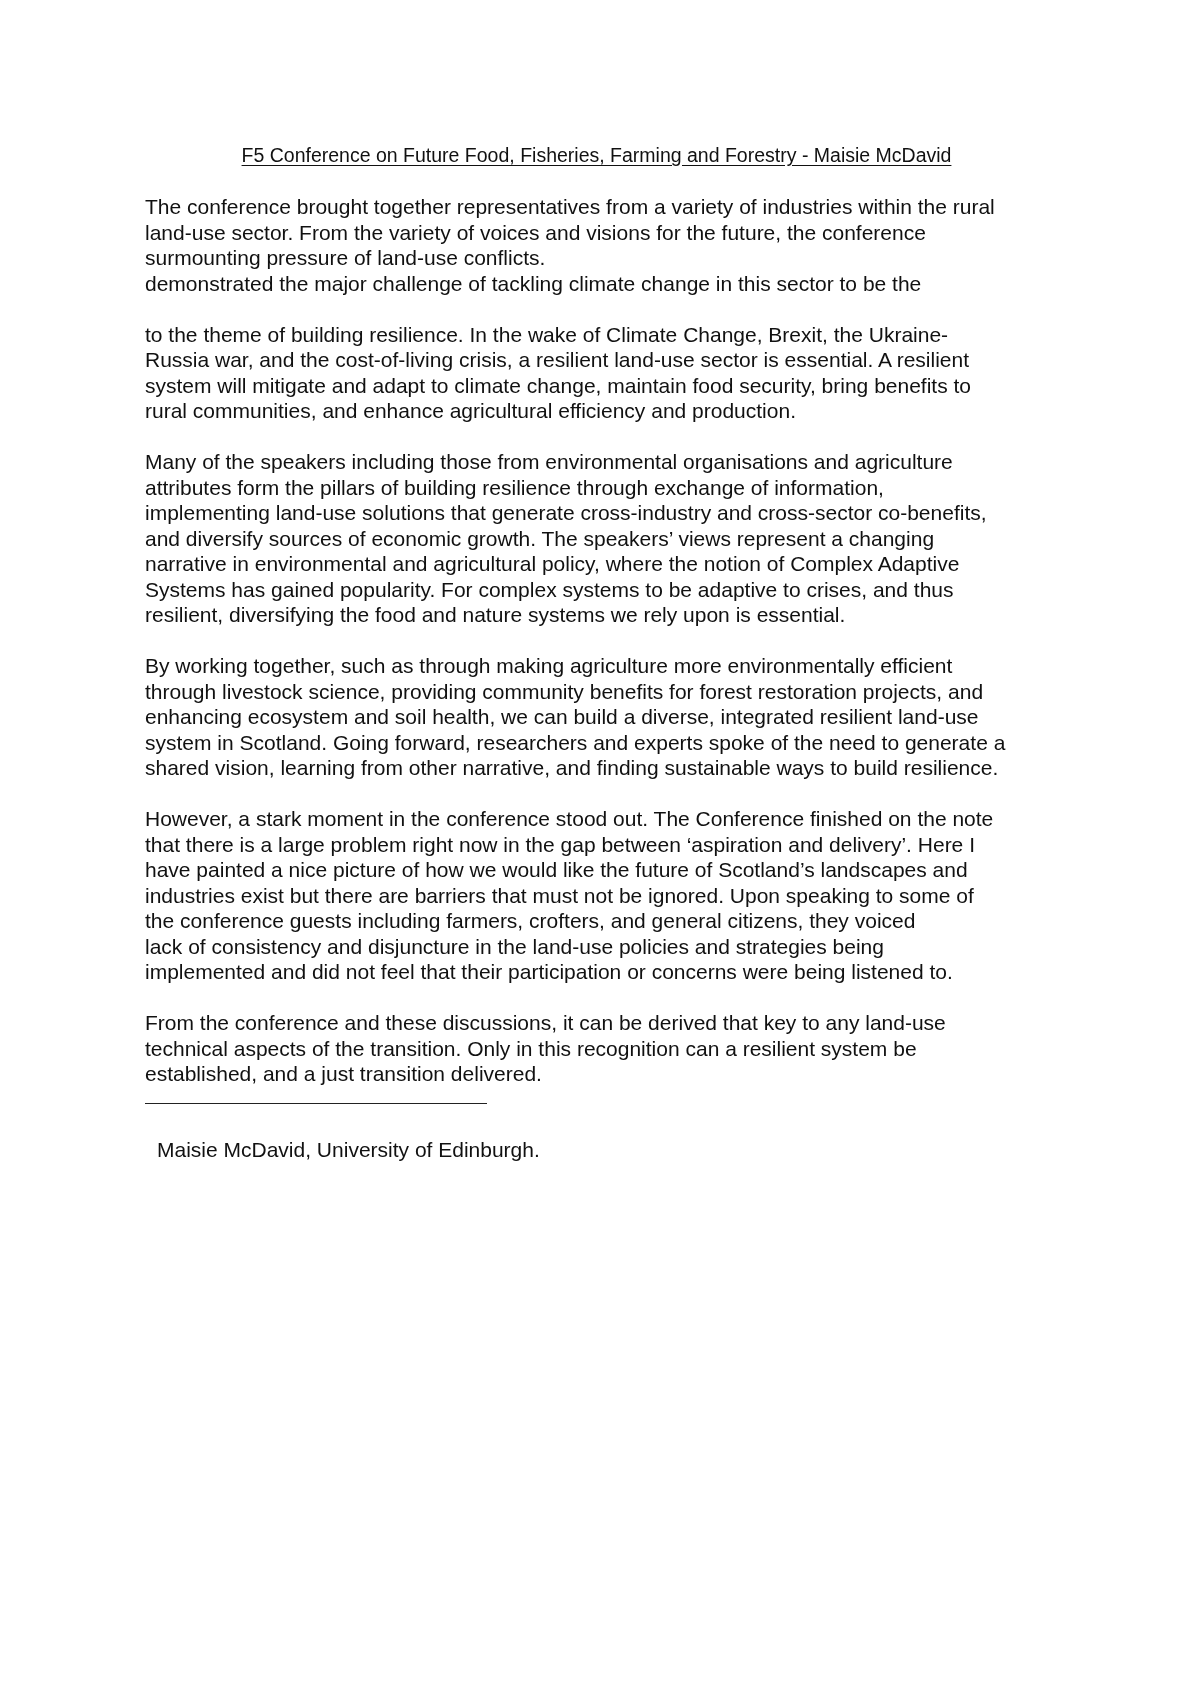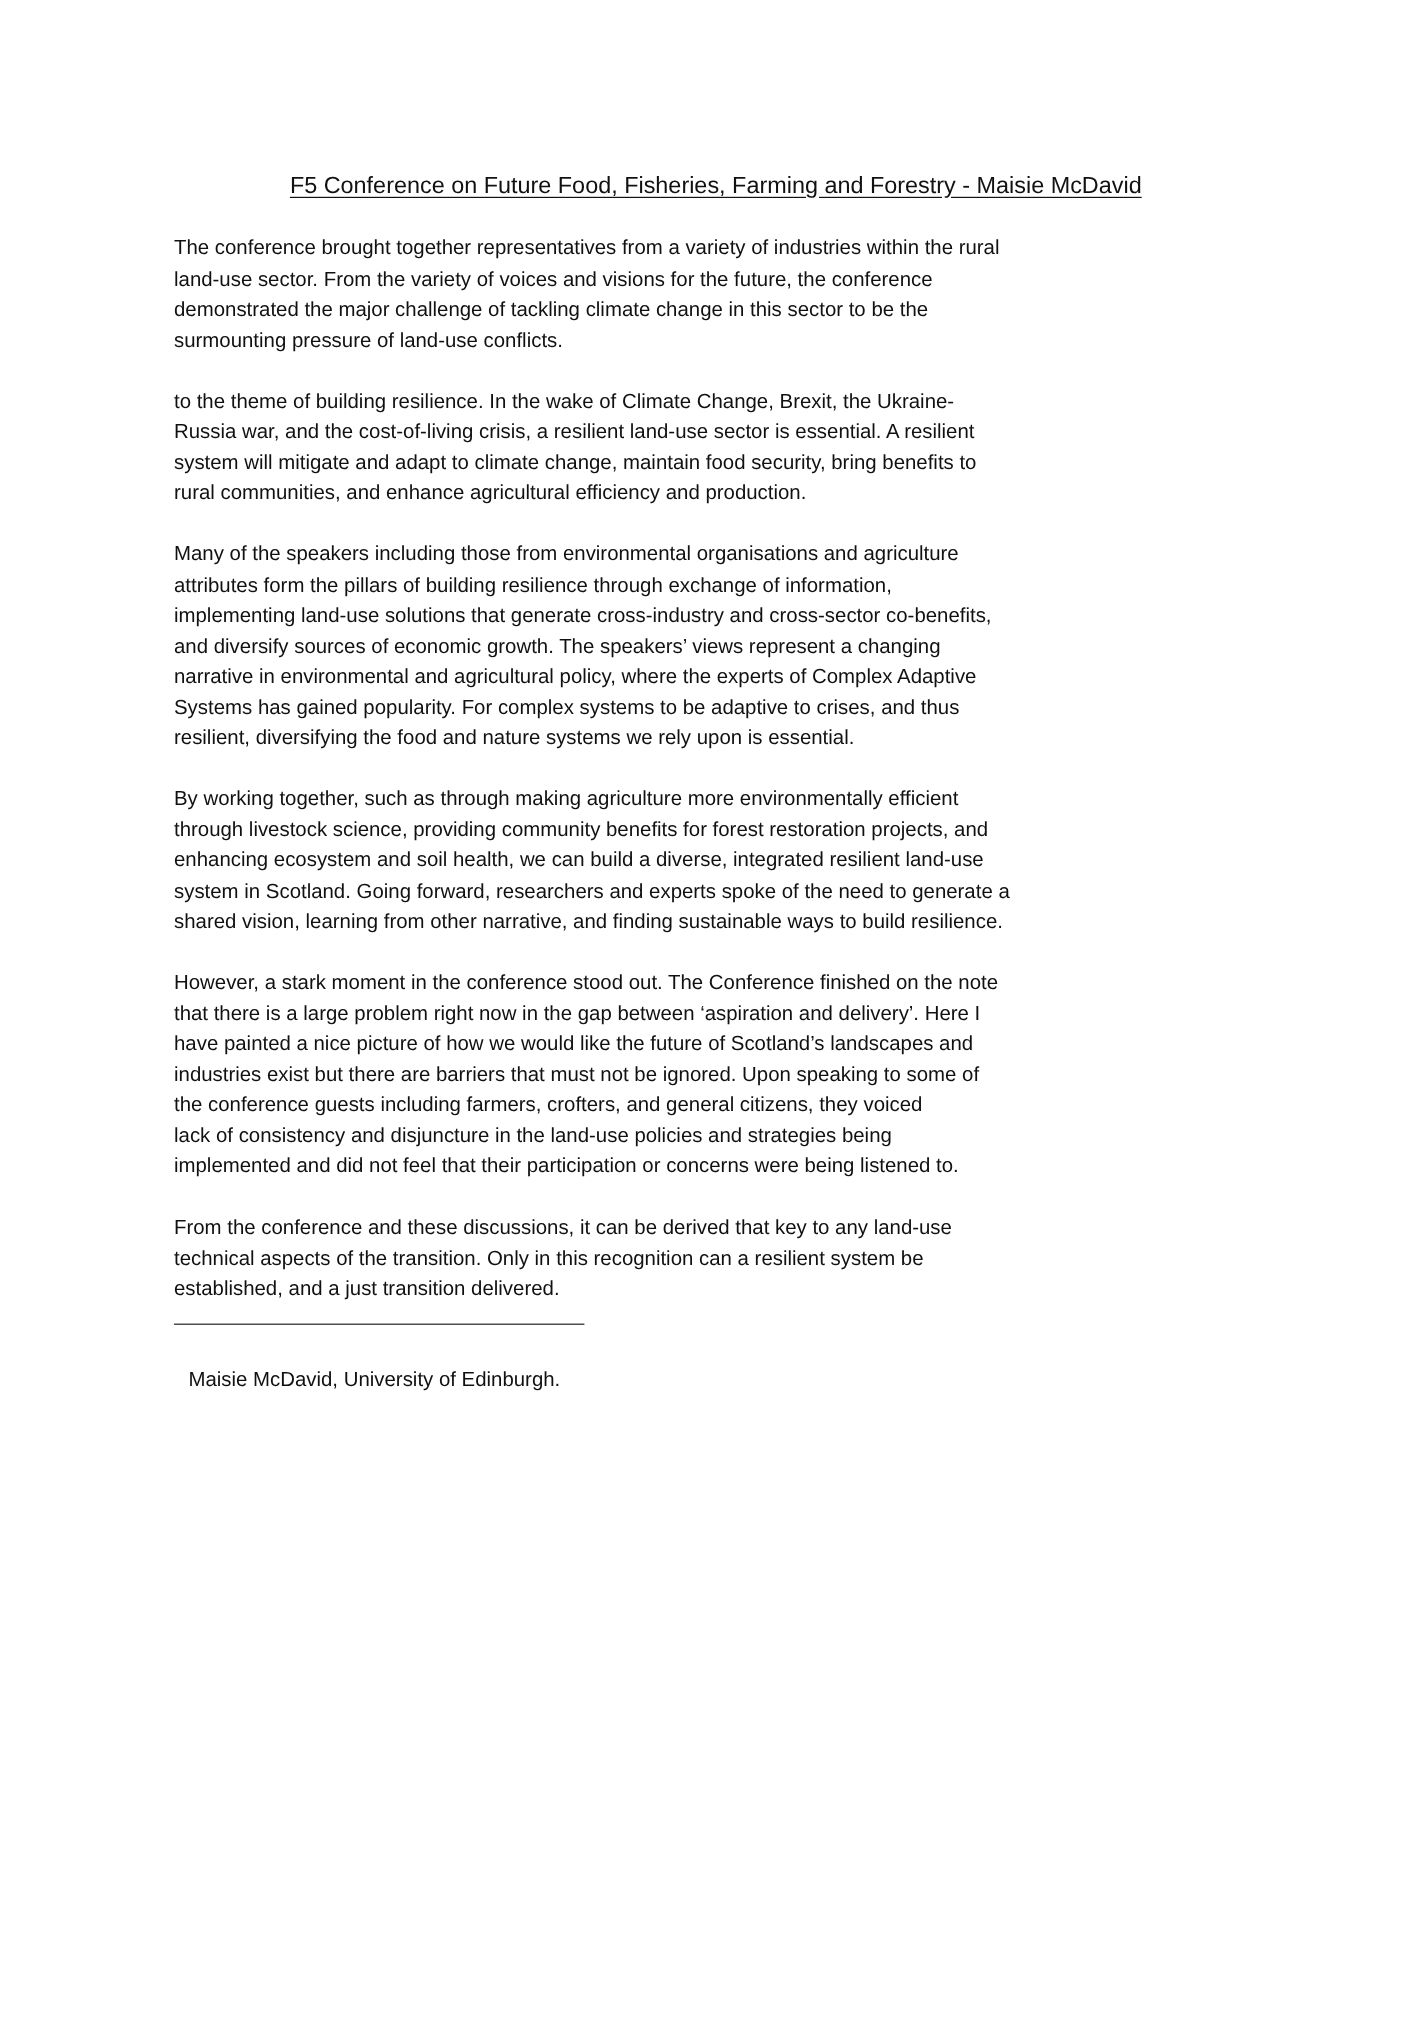--- a/index.html
+++ b/index.html
@@ -8,53 +8,53 @@
     position: absolute; left: 0; top: 0; width: 1190px; height: 1684px; background: #fff;
     font-family: "Liberation Sans", sans-serif; color: #111;
   }
   .title {
     position: absolute; left: 145px; width: 903px; top: 143px;
     text-align: center; font-size: 19.5px; line-height: 25.5px;
     text-decoration: underline; text-underline-offset: 3px; margin: 0; font-weight: normal;
   }
   .body {
     position: absolute; left: 145px; top: 194px; width: 910px;
-    font-size: 17px; line-height: 25.5px;
+    font-size: 21px; line-height: 25.5px;
   }
   .para { margin: 0 0 25.5px 0; white-space: normal; }
   .line { display: block; white-space: nowrap; }
   .para.last { margin-bottom: 0; }
   .rule { display: block; width: 342px; height: 0; border-top: 1.5px solid #222; margin-top: 16px; margin-bottom: 33px; }
   .sig { margin: 12px; }
 </style>
 </head>
 <body>
 
 <div class="page">
   <h1 class="title">F5 Conference on Future Food, Fisheries, Farming and Forestry - Maisie McDavid</h1>
 
   <div class="body">
     <p class="para">
       <span class="line">The conference brought together representatives from a variety of industries within the rural</span>
       <span class="line">land-use sector. From the variety of voices and visions for the future, the conference</span>
+      <span class="line">surmounting pressure of land-use conflicts.</span>
       <span class="line">demonstrated the major challenge of tackling climate change in this sector to be the</span>
-      <span class="line">surmounting pressure of land-use conflicts.</span>
     </p>
     <p class="para">
       <span class="line">to the theme of building resilience. In the wake of Climate Change, Brexit, the Ukraine-</span>
       <span class="line">Russia war, and the cost-of-living crisis, a resilient land-use sector is essential. A resilient</span>
       <span class="line">system will mitigate and adapt to climate change, maintain food security, bring benefits to</span>
       <span class="line">rural communities, and enhance agricultural efficiency and production.</span>
     </p>
     <p class="para">
       <span class="line">Many of the speakers including those from environmental organisations and agriculture</span>
       <span class="line">attributes form the pillars of building resilience through exchange of information,</span>
       <span class="line">implementing land-use solutions that generate cross-industry and cross-sector co-benefits,</span>
       <span class="line">and diversify sources of economic growth. The speakers’ views represent a changing</span>
-      <span class="line">narrative in environmental and agricultural policy, where the experts of Complex Adaptive</span>
+      <span class="line">narrative in environmental and agricultural policy, where the notion of Complex Adaptive</span>
       <span class="line">Systems has gained popularity. For complex systems to be adaptive to crises, and thus</span>
       <span class="line">resilient, diversifying the food and nature systems we rely upon is essential.</span>
     </p>
     <p class="para">
       <span class="line">By working together, such as through making agriculture more environmentally efficient</span>
       <span class="line">through livestock science, providing community benefits for forest restoration projects, and</span>
       <span class="line">enhancing ecosystem and soil health, we can build a diverse, integrated resilient land-use</span>
       <span class="line">system in Scotland. Going forward, researchers and experts spoke of the need to generate a</span>
       <span class="line">shared vision, learning from other narrative, and finding sustainable ways to build resilience.</span>
     </p>

